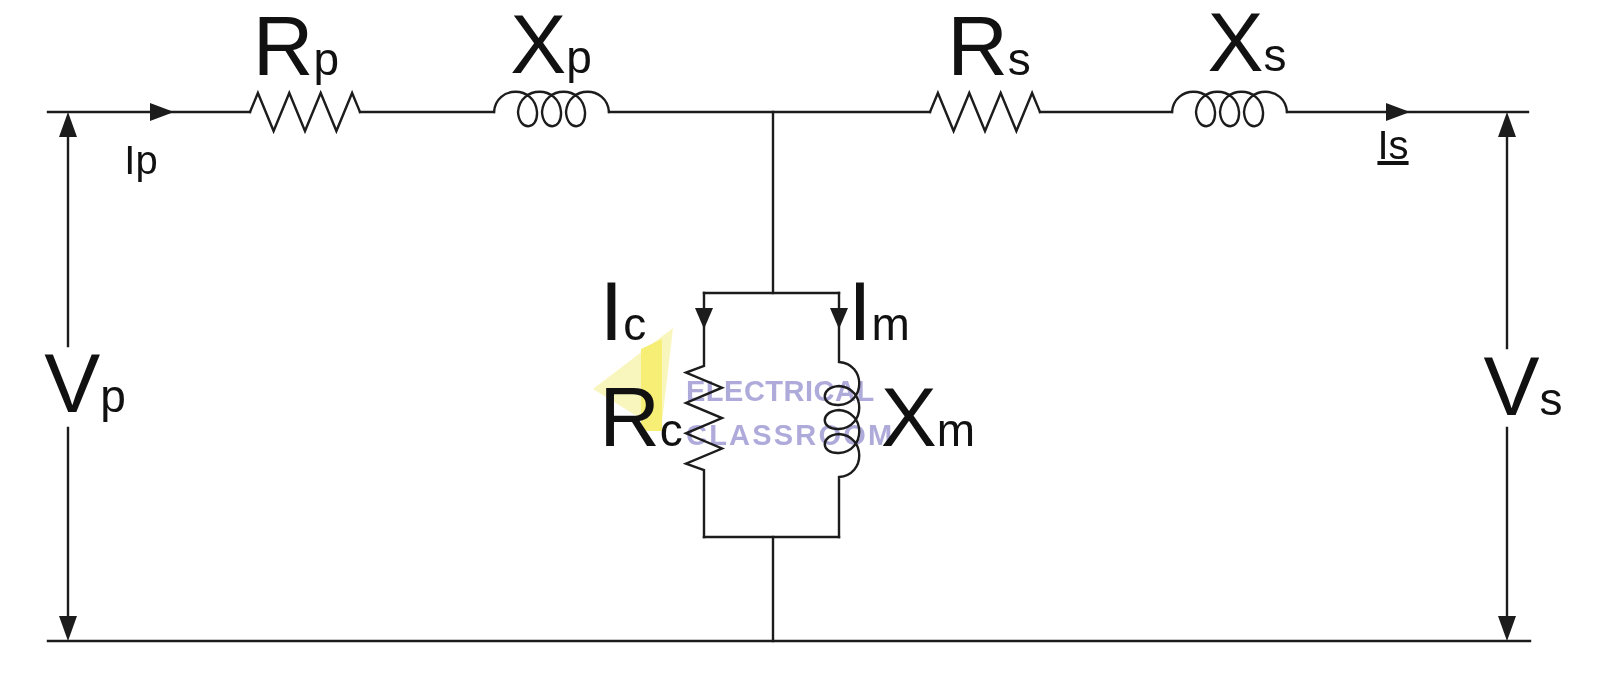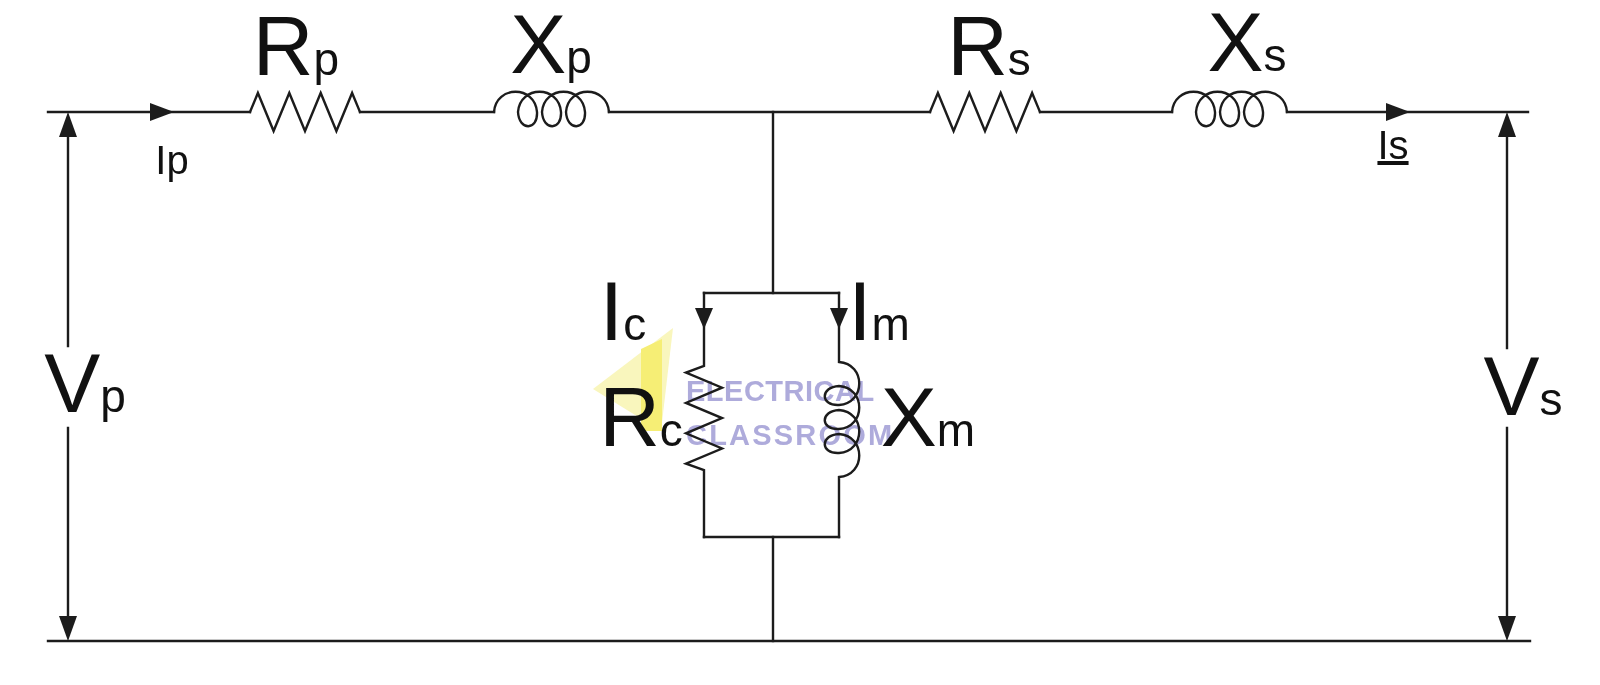--- a/index.html
+++ b/index.html
@@ -58,21 +58,21 @@
     color: #111;
     white-space: nowrap;
   }
   .lbl .base { font-size: 84px; font-weight: 400; }
   .lbl .sub  { font-size: 46px; font-weight: 400; }
   .lbl.small .base { font-size: 40px; }
   .pos-rp { left: 296px;  top: 46px;  }
   .pos-xp { left: 551px;  top: 44px;  }
   .pos-rs { left: 989px;  top: 46px;  }
   .pos-xs { left: 1247px; top: 42px;  }
-  .pos-ip { left: 141px;  top: 160px; margin-left: 31px; }
+  .pos-ip { left: 141px;  top: 160px; }
   .pos-is { left: 1393px; top: 145px; text-decoration: underline; }
   .pos-vp { left: 85px;   top: 383px; }
   .pos-vs { left: 1523px; top: 386px; }
   .pos-ic { left: 623px;  top: 311px; }
   .pos-im { left: 879px;  top: 311px; }
   .pos-rc { left: 641px;  top: 417px; }
   .pos-xm { left: 928px;  top: 417px; }
 </style>
 </head>
 <body>

